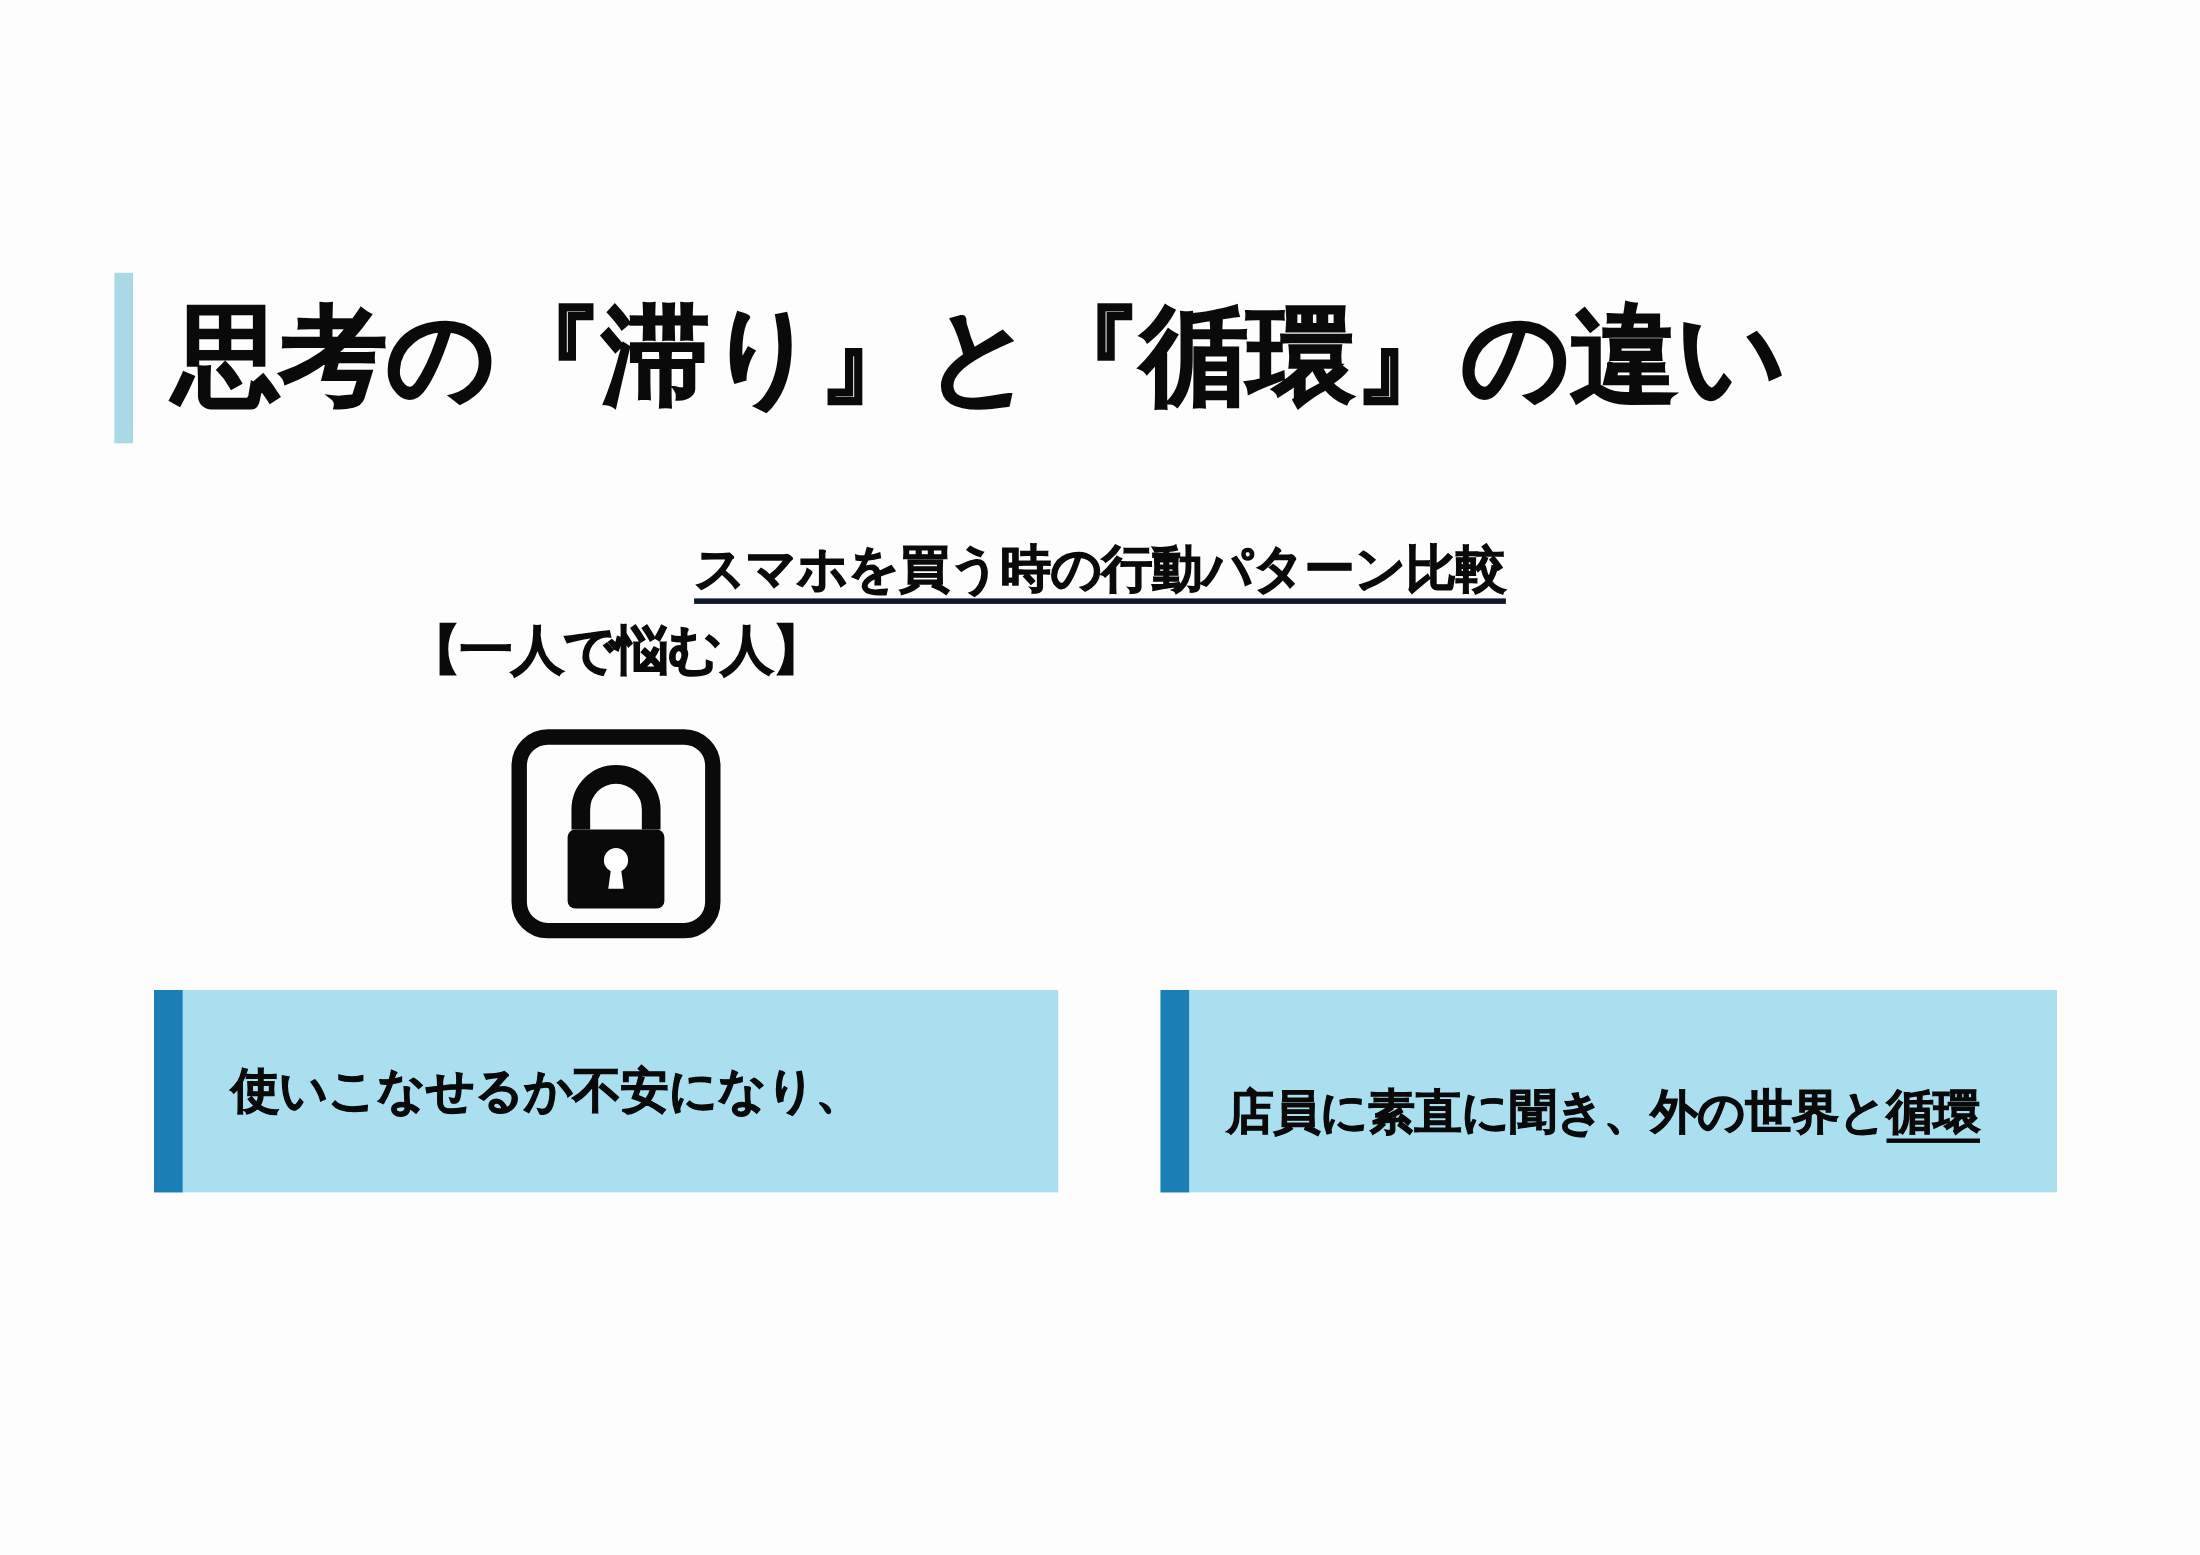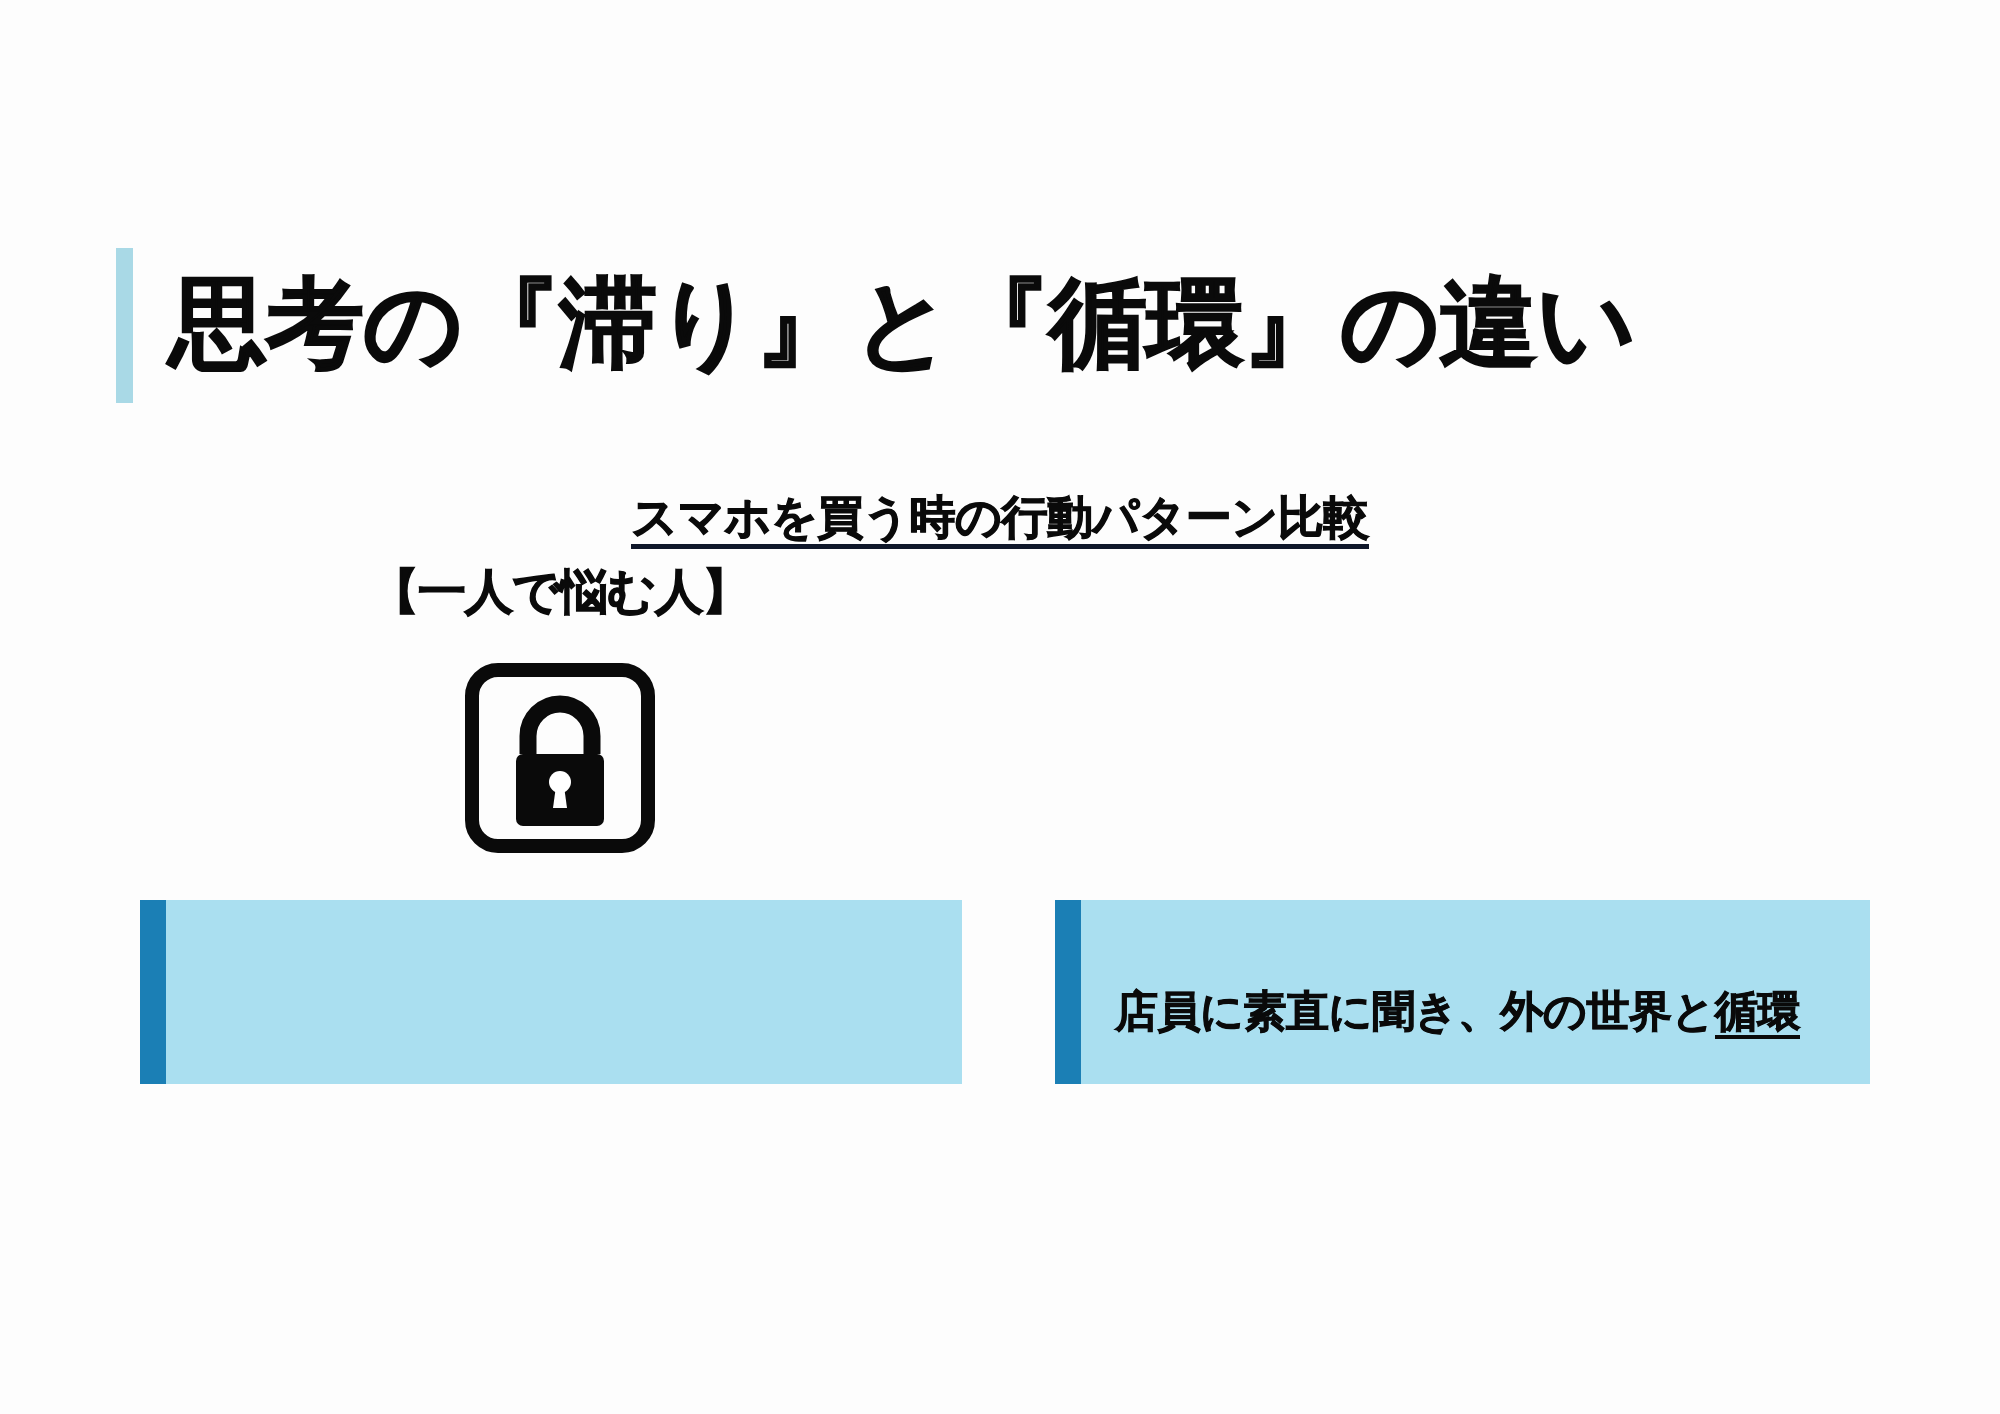--- a/index.html
+++ b/index.html
@@ -18,21 +18,21 @@
 
   .slide {
     position: absolute;
     inset: 0;
     background: #fdfdfd;
   }
 
   
   .title-row {
     position: absolute;
-    left: 116px;
+    left: 104px;
     top: 248px;
     display: flex;
     align-items: stretch;
   }
   .title-accent {
     width: 17px;
     height: 155px;
     background: #a9d9e6;
     flex: 0 0 auto;
     margin-right: 36px;
@@ -151,20 +151,21 @@
         <circle cx="100" cy="124" r="11" fill="#ffffff"></circle>
         <path d="M96 128 h8 l3 22 h-14 z" fill="#ffffff"></path>
       </svg>
     </div>
   </div>
 
 
   <div class="caption caption-left">
     <div class="cap-bar"></div>
     <div class="cap-text">
+      <div>使いこなせるか不安になり、</div>
     </div>
   </div>
 
   <div class="caption caption-right">
     <div class="cap-bar"></div>
     <div class="cap-text">
       <div><span>店員に素直に聞き、外の世界と</span><span class="u">循環</span></div>
     </div>
   </div>
 

